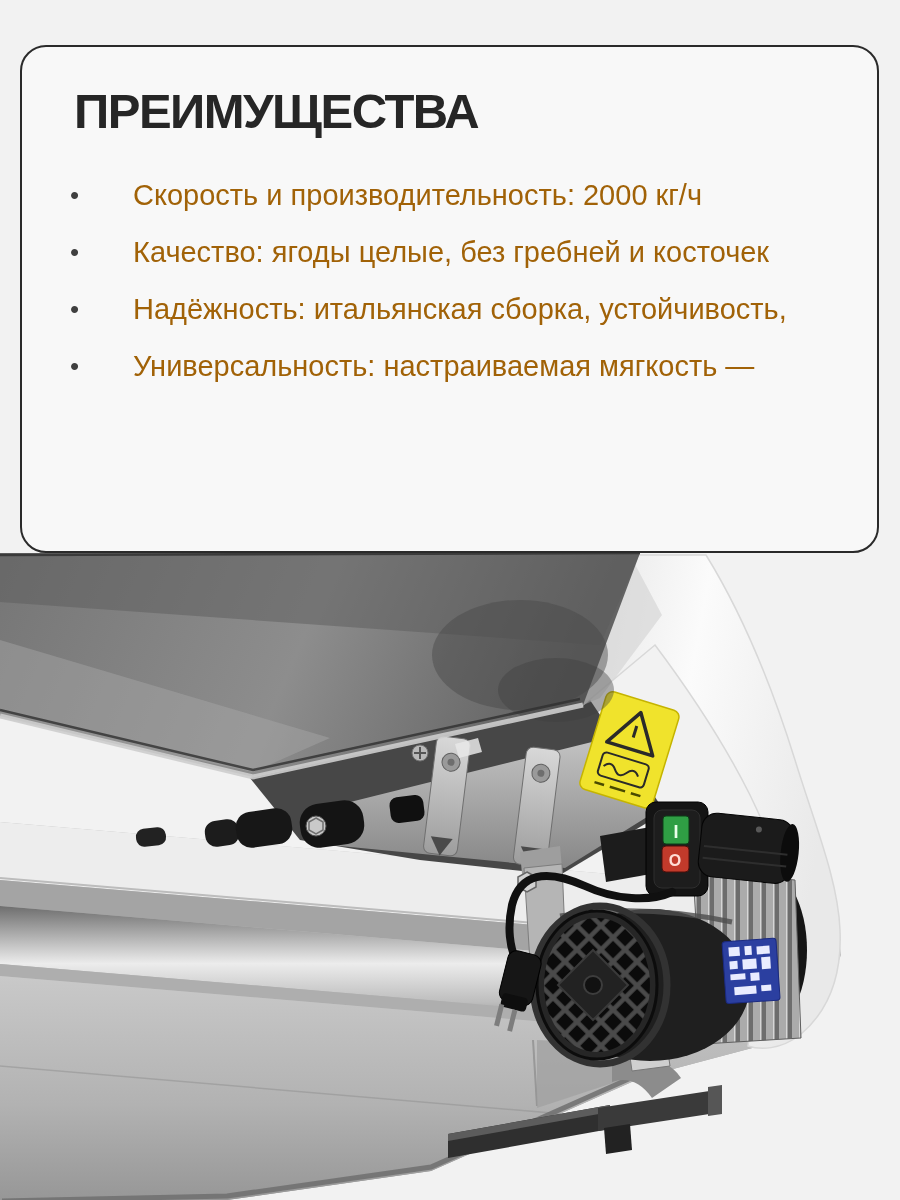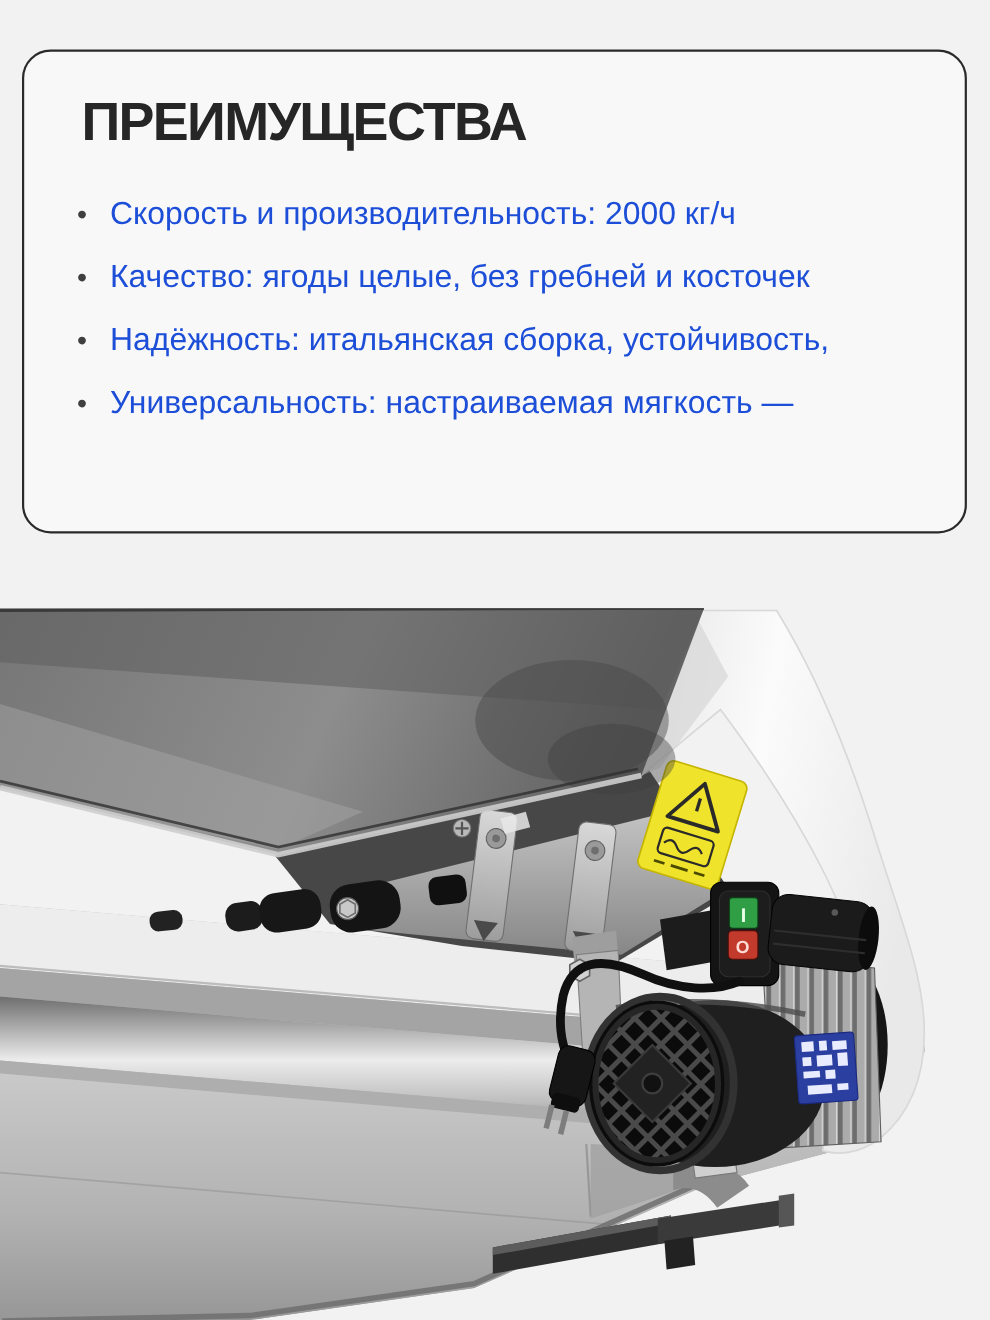--- a/index.html
+++ b/index.html
@@ -1,27 +1,27 @@
 <!DOCTYPE html>
 <html><head>
 <meta charset="utf-8">
 <style>
   html,body{margin:0;padding:0;width:900px;height:1200px;background:#f2f2f2;overflow:hidden;
     font-family:"Liberation Sans","DejaVu Sans",sans-serif;}
   .page{position:relative;width:900px;height:1200px;background:#f2f2f2;}
 
   
-  .card{position:absolute;left:20px;top:45px;width:859px;height:440px;box-sizing:border-box;
+  .card{position:absolute;left:20px;top:45px;width:859px;height:508px;box-sizing:border-box;
     background:#f8f8f8;border:2.5px solid #2a2a2a;border-radius:26px;padding:36px 40px 0 52px;}
   .card h1{margin:0;font-size:49px;line-height:56px;font-weight:700;letter-spacing:-1.5px;
     color:#262626;}
   .adv-list{list-style:none;margin:28px 0 0 0;padding:0 0 0 26px;}
   .adv-list li{position:relative;margin:0;padding:0;}
   .adv-list .dot{position:absolute;left:-30px;top:0;line-height:57px;font-size:26px;color:#3f3f3f;}
-  .adv-list .l{display:block;white-space:pre;font-size:29px;line-height:57px;color:#1d4ed8;}
+  .adv-list .l{display:block;white-space:pre;font-size:29px;line-height:57px;color:#a16207;margin-left:33px;}
 
   
   .photo{position:absolute;left:0;top:553px;width:900px;height:647px;}
   svg{display:block;}
 </style>
 </head>
 <body>
 
 <div class="page">
 

